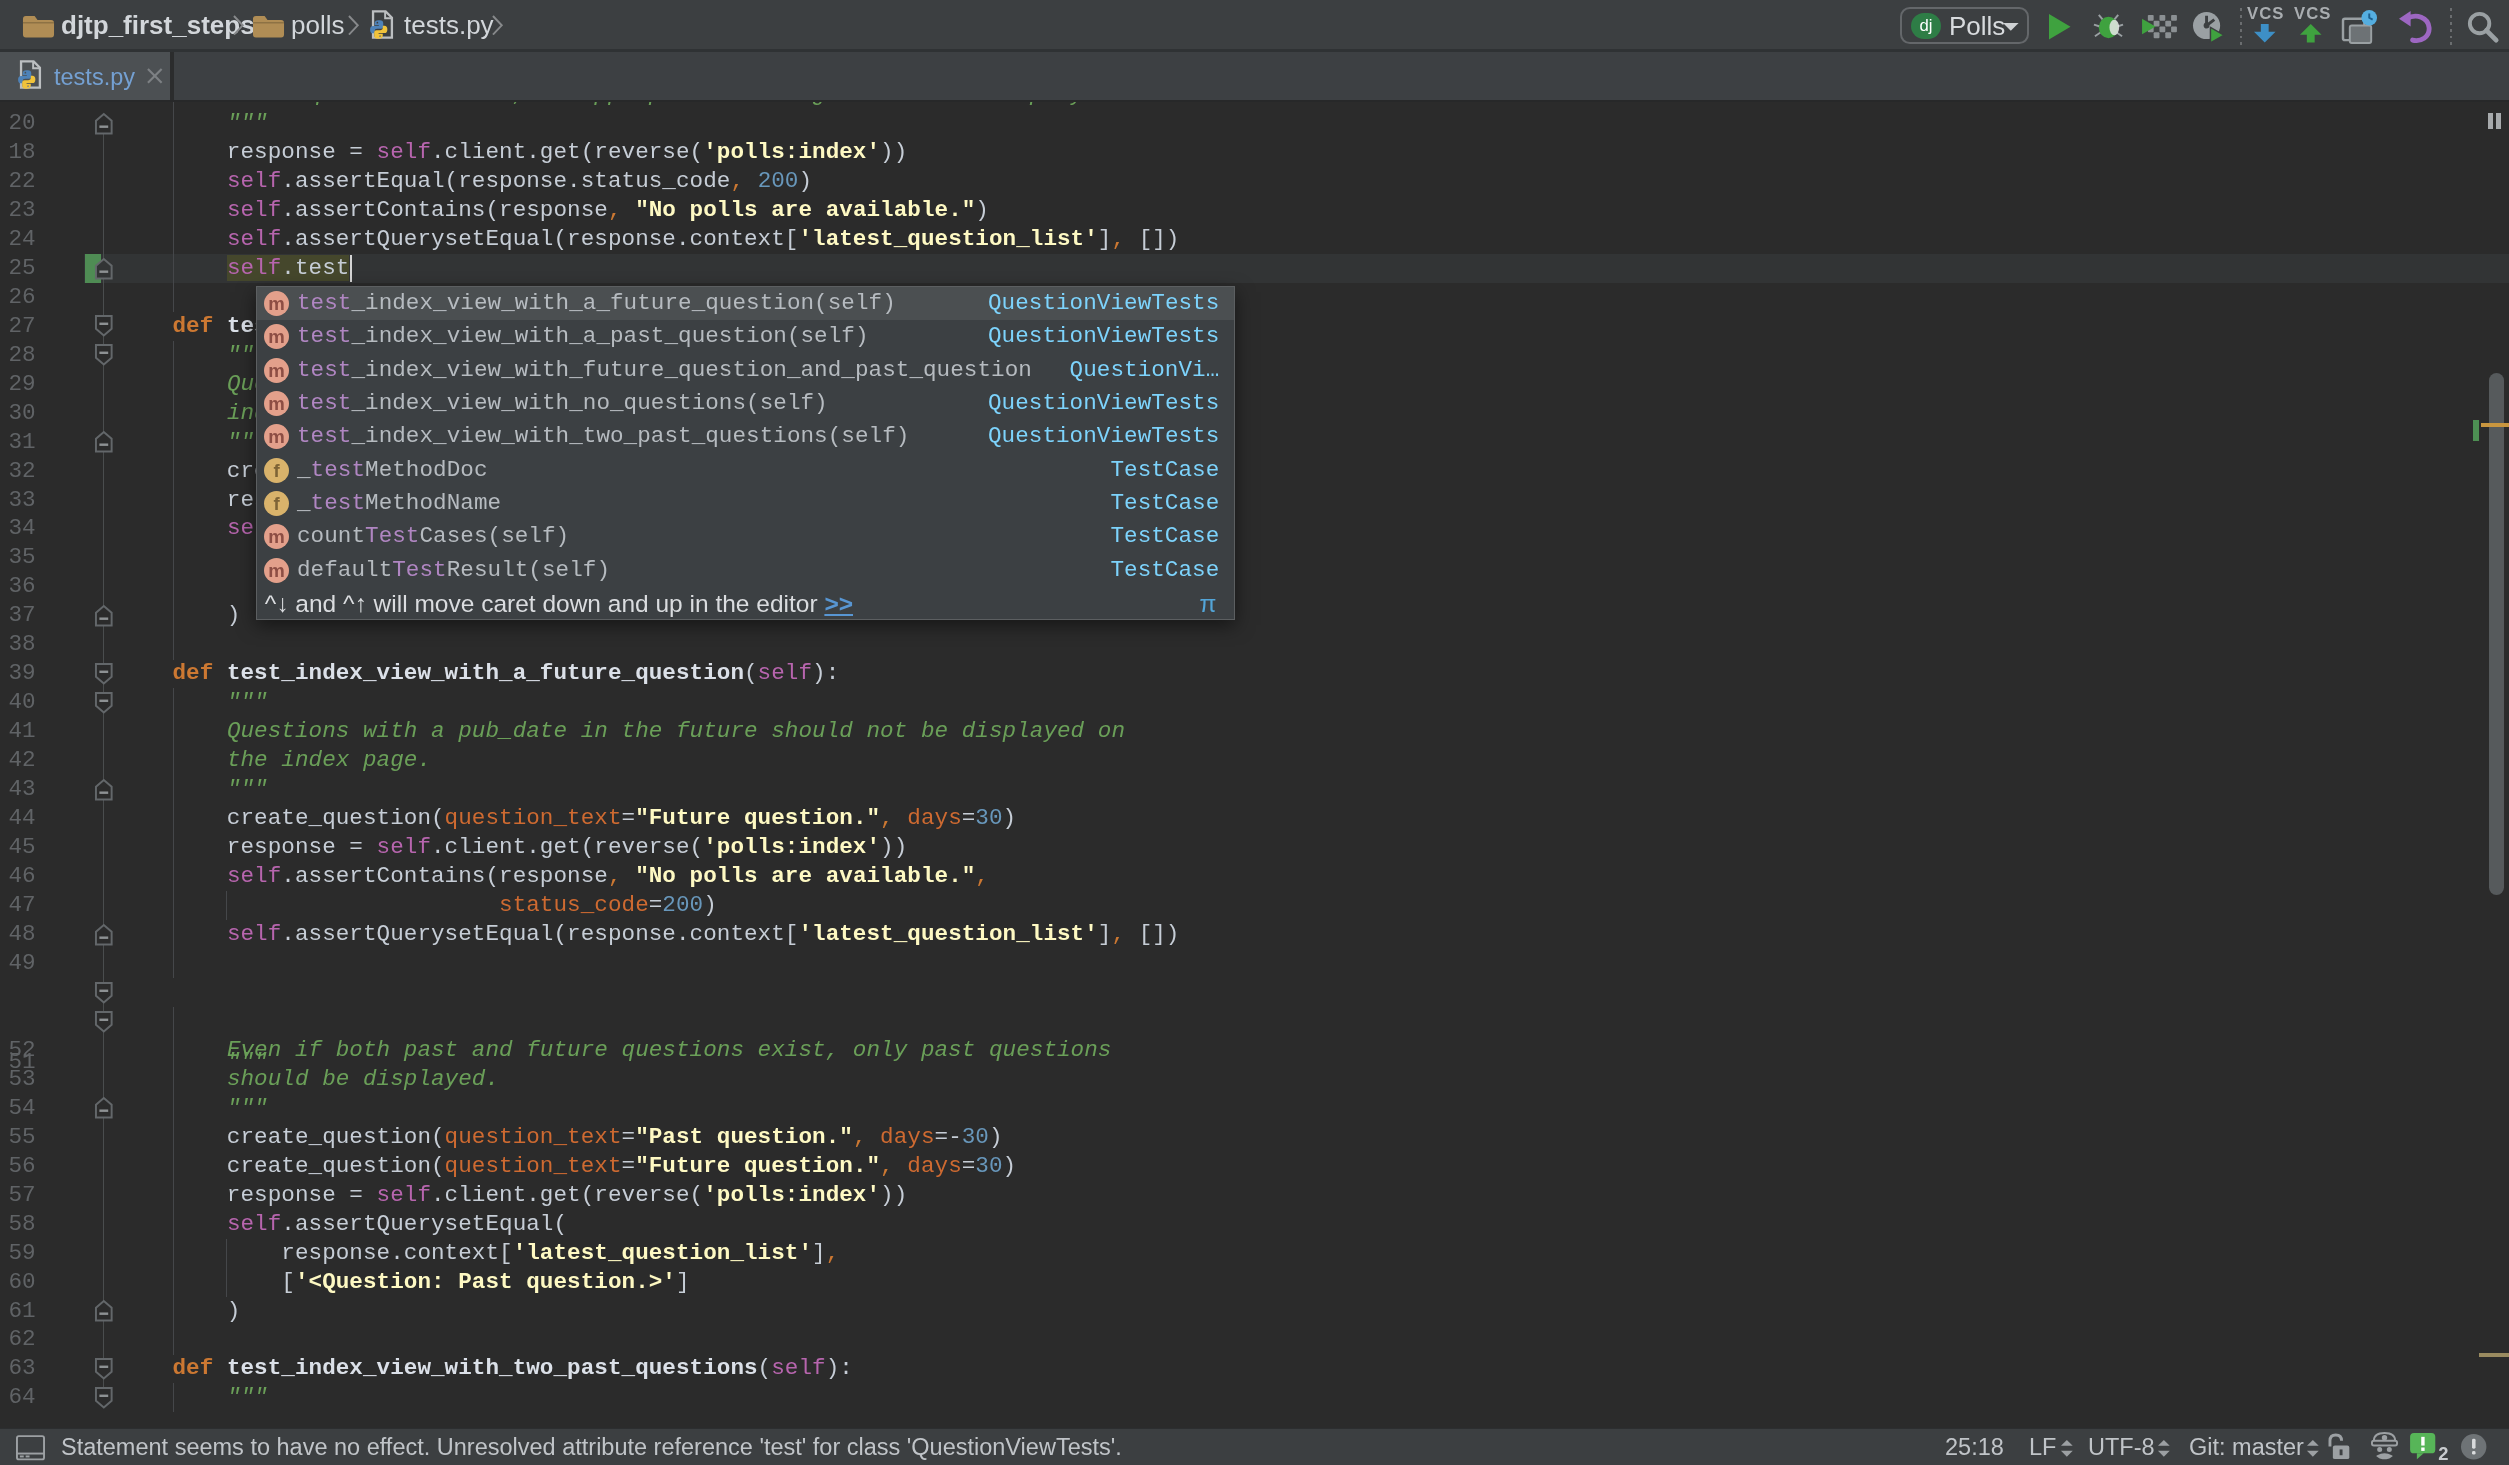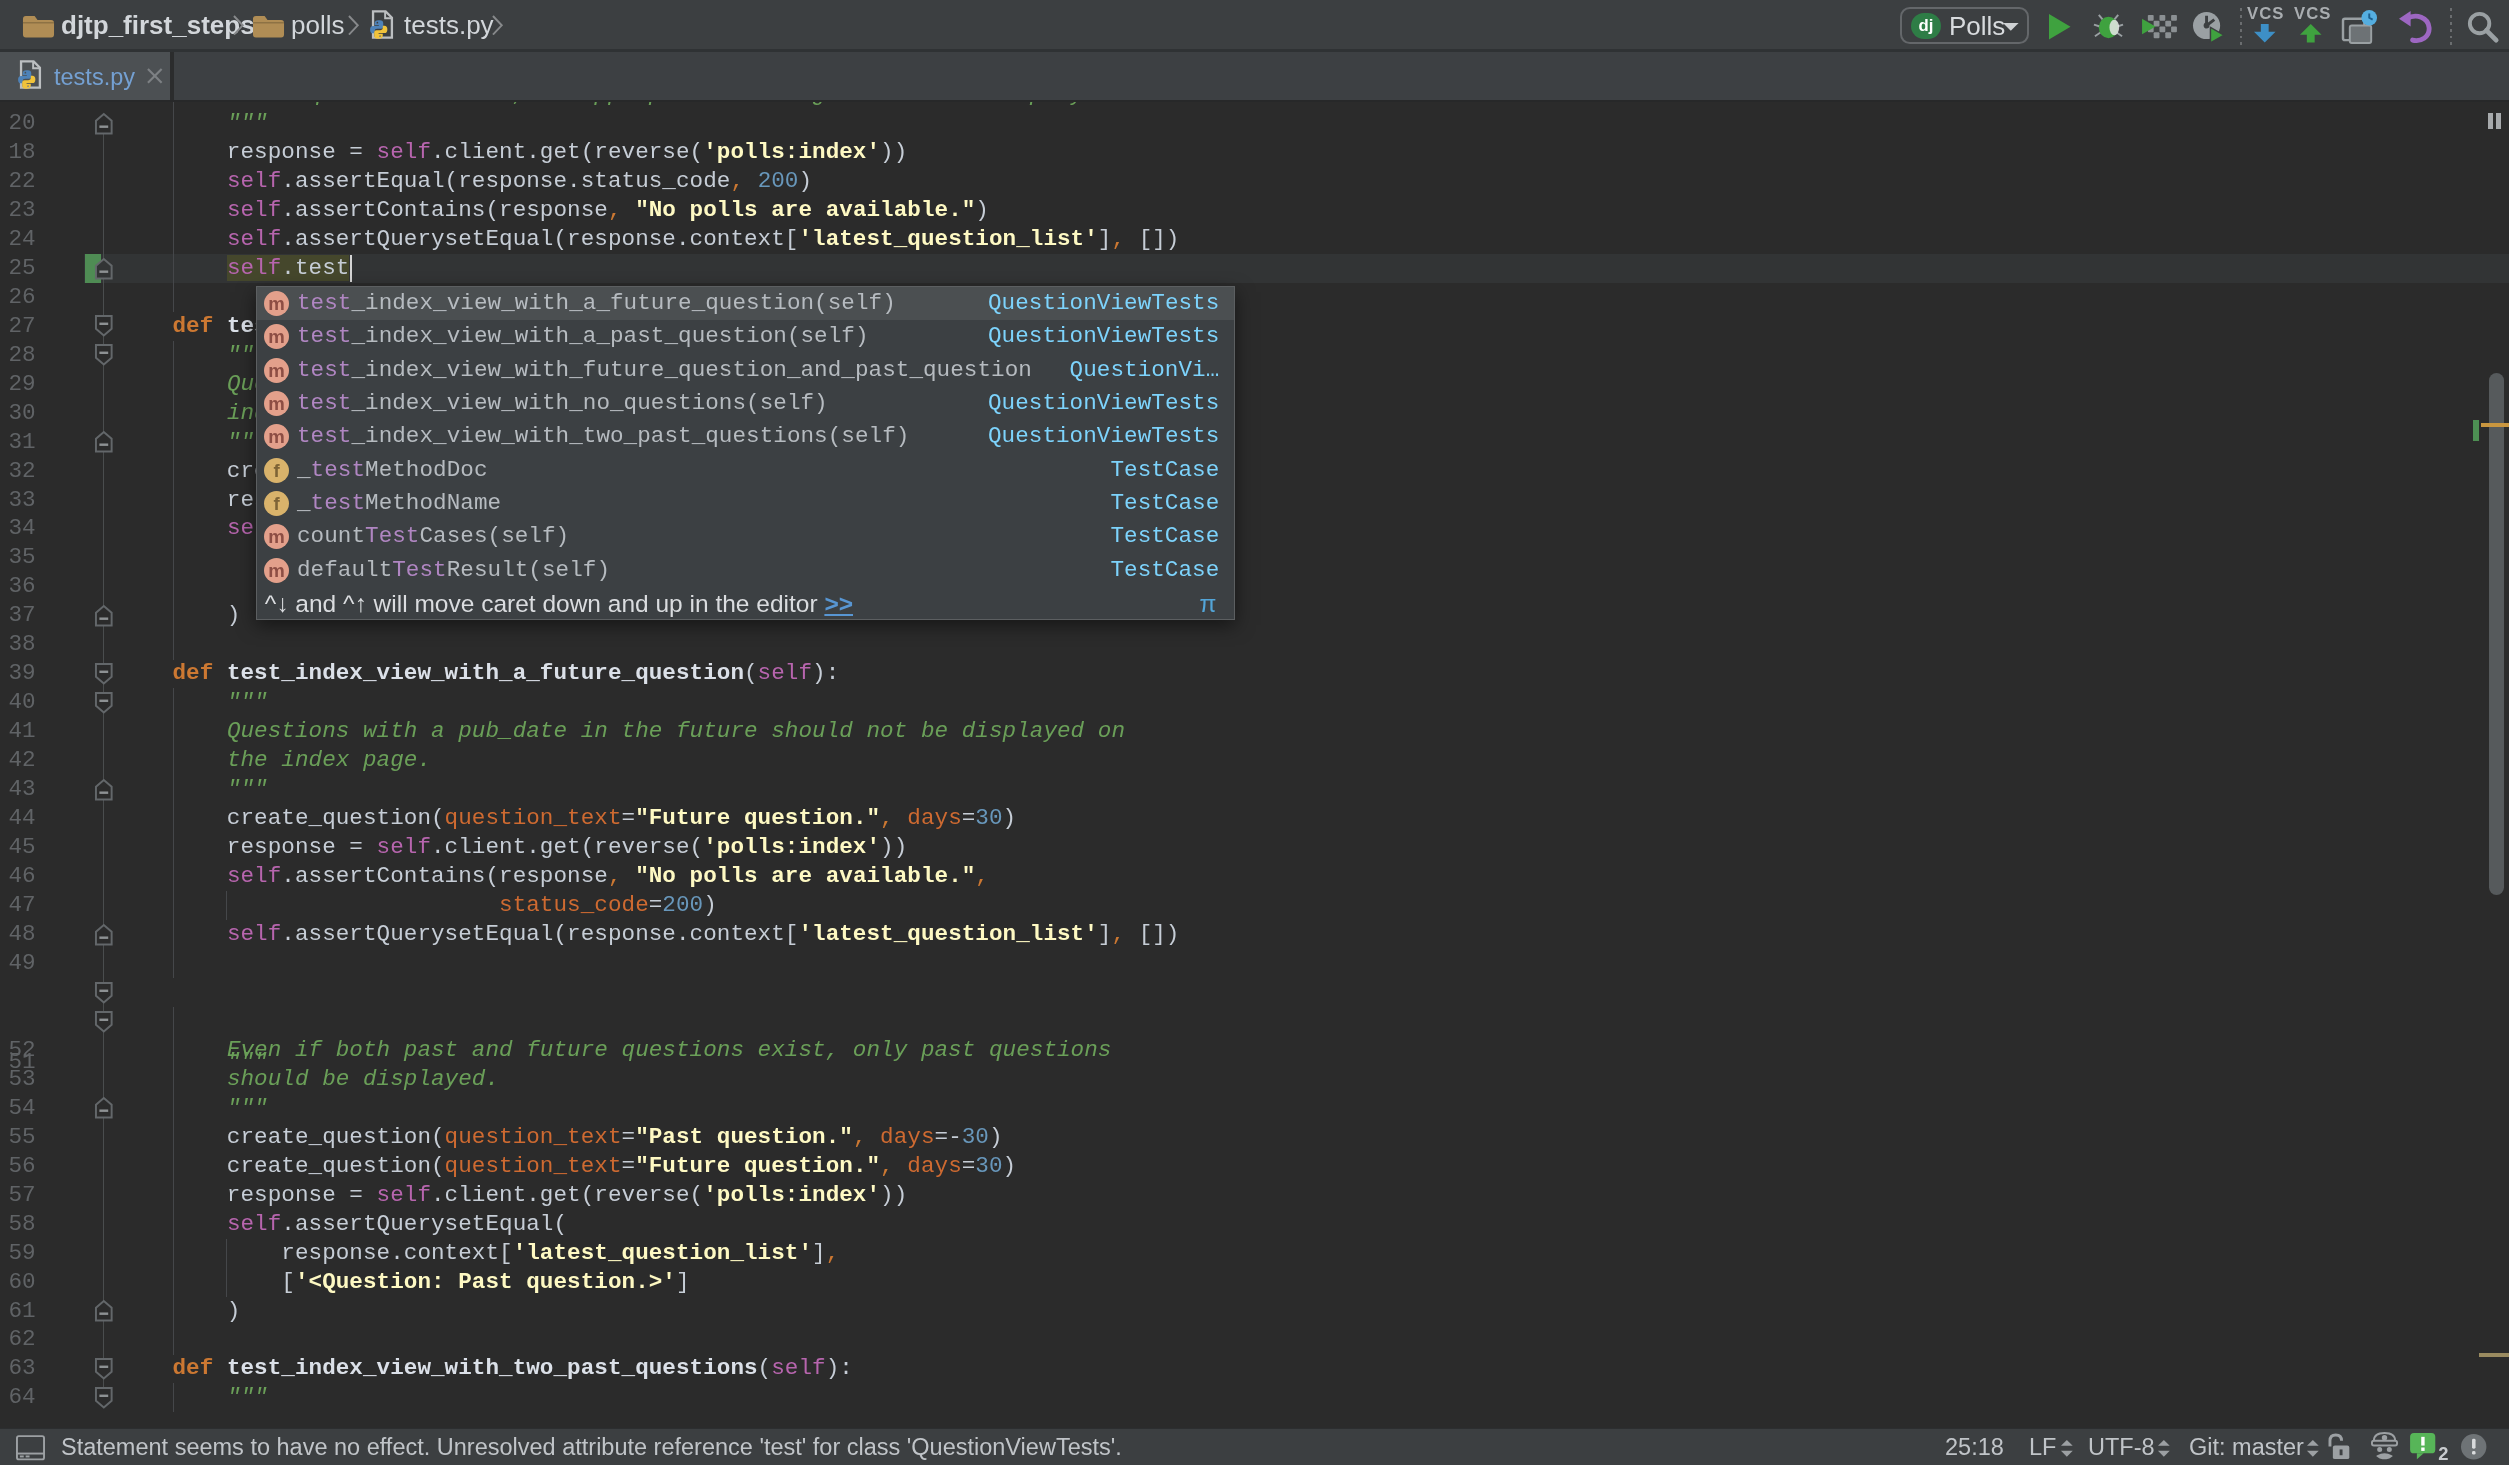--- a/index.html
+++ b/index.html
@@ -203,21 +203,21 @@
       <g transform="translate(0.5,10) scale(0.72)">
         <path d="M12.6 1 q-5.4 0 -5.4 4.4 l0 2.8 l6 0 l0 1 l-8.4 0 q-4.2 0 -4.2 5.2 q0 5.2 4.2 5.2 l2.3 0 l0 -3.3 q0 -3.1 3.5 -3.1 l5.8 0 q3.1 0 3.1 -3.1 l0 -4.7 q0 -4.4 -4.8 -4.4 z m-1.5 2.1 q1.2 0 1.2 1.2 q0 1.2 -1.2 1.2 q-1.2 0 -1.2 -1.2 q0 -1.2 1.2 -1.2 z" fill="#4e82b8"></path>
         <path d="M13.4 27.4 q5.4 0 5.4 -4.4 l0 -2.8 l-6 0 l0 -1 l8.4 0 q4.2 0 4.2 -5.2 q0 -5.2 -4.2 -5.2 l-2.3 0 l0 3.3 q0 3.1 -3.5 3.1 l-5.8 0 q-3.1 0 -3.1 3.1 l0 4.7 q0 4.4 4.8 4.4 z m1.5 -2.1 q-1.2 0 -1.2 -1.2 q0 -1.2 1.2 -1.2 q1.2 0 1.2 1.2 q0 1.2 -1.2 1.2 z" fill="#f1c33b"></path>
       </g>
     </svg>
     <span class="crumbtxt" style="left:404px">tests.py</span>
     <svg class="chev" style="left:491px;top:14.7px" width="12.7" height="20.6" viewBox="0 0 13 21">
       <path d="M2 1 L11 10.5 L2 20" fill="none" stroke="#87898b" stroke-width="2"></path>
     </svg>
   <div class="abs" style="left:1900px;top:6.9px;width:129px;height:37px;border:2px solid #64676a;border-radius:9.8px"></div>
-<div class="abs" style="left:1911px;top:12.7px;width:30px;height:26.5px;border-radius:13px;background:#2e7d46;color:#fff;font-size:16.7px;font-weight:bold;text-align:center;line-height:26.5px">dj</div>
+<div class="abs" style="left:1911px;top:12.7px;width:30px;height:26.5px;border-radius:13px;background:#2e7d46;color:#fff;font-size:16.7px;font-weight:normal;text-align:center;line-height:26.5px">dj</div>
 <span class="crumbtxt" style="left:1949px;top:1px;color:#d8dbde">Polls</span>
 <svg class="abs" style="left:2002px;top:21.6px" width="17.6" height="10.8" viewBox="0 0 18 11">
       <path d="M1 1 L9 9 L17 1 Z" fill="#cfd2d4"></path>
     </svg>
 <svg class="abs" style="left:2047px;top:12.7px" width="25.5" height="27.4" viewBox="0 0 26 28">
       <path d="M2 1 L24 14 L2 27 Z" fill="#3fa23f"></path>
     </svg>
 <svg class="abs" style="left:2091px;top:10.8px" width="35" height="31" viewBox="0 0 36 32">
 <g stroke="#9aa0a3" stroke-width="2" fill="none">
 <line x1="8" y1="4" x2="12" y2="9"></line>

